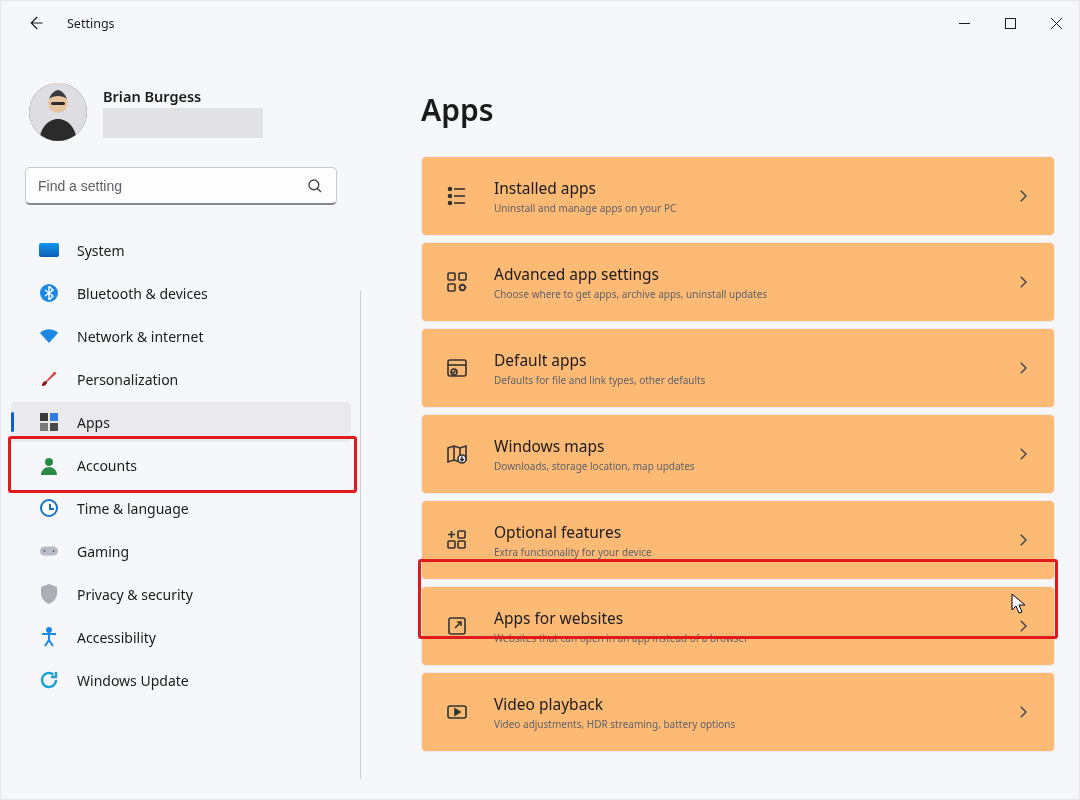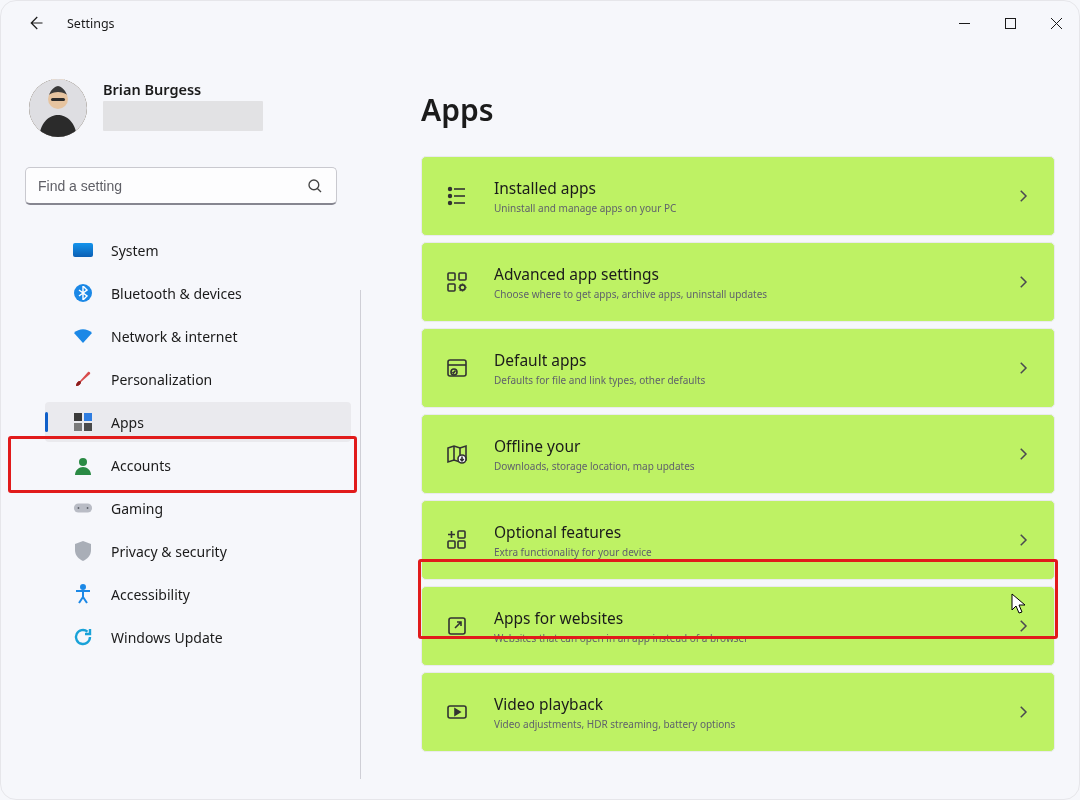--- a/index.html
+++ b/index.html
@@ -1,62 +1,62 @@
 <!DOCTYPE html>
 <html><head>
 <meta charset="utf-8">
 <style>
   * { box-sizing: border-box; margin: 0; padding: 0; }
   html, body { width: 1080px; height: 800px; font-family: "Segoe UI", "Segoe UI Variable", system-ui, sans-serif; background: #f6f7fb; color: #1b1b1b; overflow: hidden; }
-  .window { width: 1080px; height: 800px; background: #f6f7fb; border: 1px solid #e6e6ea; border-radius: 16px; position: relative; display: flex; flex-direction: column; }
+  .window { width: 1080px; height: 800px; background: #f6f7fb; border: 1px solid #e6e6ea; border-radius: 0; position: relative; display: flex; flex-direction: column; }
 
   
   .titlebar { height: 44px; display: flex; align-items: center; padding-left: 20px; }
   .back-btn { width: 28px; height: 28px; display: flex; align-items: center; justify-content: center; border-radius: 4px; cursor: pointer; }
   .title { font-size: 12.5px; margin-left: 18px; color: #1b1b1b; }
   .win-controls { margin-left: auto; display: flex; }
   .win-btn { width: 46px; height: 32px; display: flex; align-items: center; justify-content: center; cursor: default; }
 
   .container { flex: 1; display: flex; }
 
   
   .sidebar { width: 360px; padding: 34px 0 0 0; display: flex; flex-direction: column; position: relative;}
-  .profile { display: flex; padding: 0 0 0 28px; height: 66px; }
+  .profile { display: flex; align-items: center; padding: 0 0 0 28px; height: 66px; }
   .avatar { width: 58px; height: 58px; border-radius: 50%; background: radial-gradient(circle at 50% 30%, #e8c9a8 0 18px, transparent 18px), #7a7060; position: relative; overflow:hidden;}
   .avatar .person { position:absolute; inset:0;}
   .profile-text { margin-left: 16px; display:flex; flex-direction:column;}
   .profile-name { font-size: 14.5px; font-weight: 600; }
   .profile-email { font-size: 12px; color: transparent; background:#e2e2e4; width:160px; height:30px; margin-top:2px; filter: blur(0.3px); border-radius:1px;}
 
   .search-wrap { padding: 22px 24px 8px 24px; }
   .search { display: flex; align-items: center; width: 100%; height: 38px; border: 1px solid #c9c9cf; border-bottom: 2px solid #868690; border-radius: 5px; background:#fdfdfe; padding: 0 12px; gap: 44px; }
   .search input { flex:1; border:none; outline:none; background:transparent; font-size:14px; color:#444;}
   .search input::placeholder { color:#5f5f66;}
   .search .sicon { width:18px; height:18px; color:#444;}
 
-  .nav { margin-top: 14px; flex:1; overflow:hidden; position:relative;padding-left:34px;}
+  .nav { margin-top: 14px; flex:1; overflow:hidden; position:relative;}
   .nav-item { display:flex; align-items:center; height:40px; padding-left:28px; font-size:14px; cursor:pointer; border-radius:4px; margin: 3px 10px; position:relative;}
   .nav-item .nicon { width:20px; height:20px; margin-right:18px; display:flex; align-items:center; justify-content:center;}
   .nav-item.active { background:#eaeaee;}
   .nav-item.active::before { content:""; position:absolute; left:0; top:10px; bottom:10px; width:3px; background:#1060c9; border-radius:2px;}
   .sep-line { position:absolute; right:0; top:245px; bottom:20px; width:1px; background:#cfcfd6;}
   .red-box-nav { position:absolute; left:7px; width:349px; height:57px; border:3px solid #e11b1b; border-radius:3px; top:435px; pointer-events:none;}
 
   
   .ic-system{width:20px;height:14px;background:linear-gradient(180deg,#1494ec,#0b5fb4);border-radius:2px;}
   .ic-bt{width:18px;height:18px;border-radius:50%;background:#1b88e6;display:flex;align-items:center;justify-content:center;}
   .ic-time{width:18px;height:18px;border-radius:50%;background:#fff;border:2px solid #1672c4;position:relative;}
   .ic-time::after{content:"";position:absolute;left:7px;top:3px;width:2px;height:6px;background:#1672c4;}
   .ic-time::before{content:"";position:absolute;left:7px;top:7px;width:5px;height:2px;background:#1672c4;}
 
   
   .main { flex:1; padding: 44px 24px 0 60px; overflow:hidden; position:relative;}
   .page-title { font-size: 30px; font-weight:600; margin-bottom: 26px;}
   .cards { display:flex; flex-direction:column; gap:6px; }
-  .card { background:#bef264; border:1px solid #eaeaee; border-radius:5px; height:80px; display:flex; align-items:center; padding:0 22px; cursor:pointer; }
+  .card { background:#fdba74; border:1px solid #eaeaee; border-radius:5px; height:80px; display:flex; align-items:center; padding:0 22px; cursor:pointer; }
   .card .cicon { width:26px; height:26px; margin-right:24px; display:flex; align-items:center; justify-content:center; color:#323232;}
   .card .ctext { flex:1; display:flex; flex-direction:column; }
   .card .ctitle { font-size:15.5px; color:#1b1b1b; }
   .card .csub { font-size:10px; color:#5f626b; margin-top:2px;}
   .chev { width:18px; height:18px; color:#4a4a50;}
   .red-box-main { position:absolute; border:3px solid #e11b1b; border-radius:3px; pointer-events:none; left:57px; width:640px; top:514px; height:80px;}
 
   .cursor-arrow { position:absolute; left:650px; top:548px; width:16px; height:22px; pointer-events:none;}
 
   svg { display:block; }
@@ -175,20 +175,26 @@
         <div class="nav-item">
           <span class="nicon">
             <svg width="20" height="20" viewBox="0 0 20 20">
                 <circle cx="10" cy="7" r="4" fill="#2a8a44"></circle>
                 <path d="M2 20c0-5 4-8 8-8s8 3 8 8z" fill="#2a8a44"></path>
               </svg>
           </span>
           <span>Accounts</span>
         </div>
 
+        <div class="nav-item">
+          <span class="nicon">
+              <span class="ic-time"></span>
+            </span>
+          <span>Time &amp; language</span>
+        </div>
 
         <div class="nav-item">
           <span class="nicon">
             <svg width="22" height="14" viewBox="0 0 22 14">
                 <rect x="1" y="2" width="20" height="10" rx="5" fill="#b9bcc5"></rect>
                 <circle cx="6" cy="7" r="1" fill="#5a5d66"></circle>
                 <circle cx="16" cy="7" r="1" fill="#5a5d66"></circle>
               </svg>
           </span>
           <span>Gaming</span>
@@ -291,21 +297,21 @@
         <div class="card">
           <span class="cicon">
             <svg width="24" height="24" viewBox="0 0 24 24" fill="none" stroke="#323232" stroke-width="1.6">
                 <path d="M3 6l6-2 6 2 6-2v14l-6 2-6-2-6 2z"></path>
                 <path d="M9 4v14M15 6v14"></path>
                 <circle cx="17" cy="17" r="4" fill="#f6f7fb"></circle>
                 <path d="M17 14.5v4M15.2 17l1.8 1.8L18.8 17"></path>
               </svg>
           </span>
           <div class="ctext">
-            <span class="ctitle">Offline your</span>
+            <span class="ctitle">Windows maps</span>
             <span class="csub">Downloads, storage location, map updates</span>
           </div>
           <svg class="chev" viewBox="0 0 24 24" fill="none" stroke="currentColor" stroke-width="2">
               <path d="M9 5l7 7-7 7"></path>
             </svg>
         </div>
 
         <div class="card">
           <span class="cicon">
             <svg width="24" height="24" viewBox="0 0 24 24" fill="none" stroke="#323232" stroke-width="1.6">

